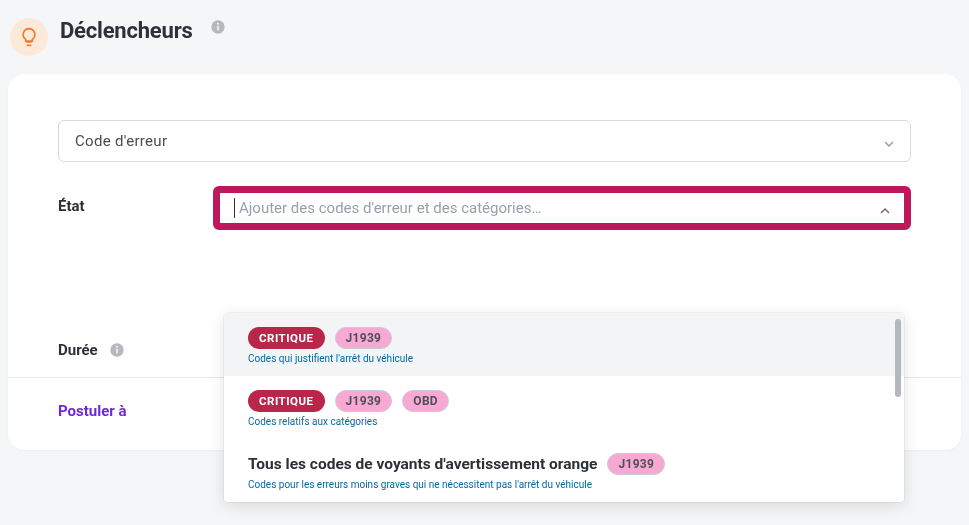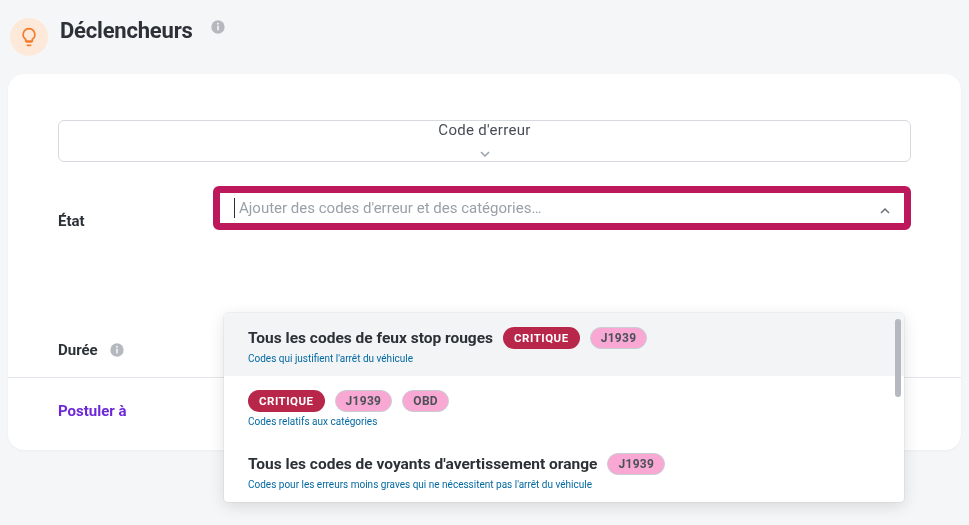--- a/index.html
+++ b/index.html
@@ -62,33 +62,32 @@
       border: 1px solid #d6d9de;
       border-radius: 6px;
       height: 42px;
       display: flex;
       align-items: center;
       justify-content: space-between;
       padding: 0 16px;
       margin-bottom: 24px;
       cursor: pointer;
       background: #fff;
-      flex-direction: column;
     }
     .select-wide-text {
       font-size: 15px;
       color: #484d55;
       letter-spacing: 0.3px;
     }
     .caret-down {
       color: #9aa0a8;
     }
     .field-row {
       display: flex;
-      align-items: flex-end;
+      align-items: flex-start;
       gap: 20px;
       margin-bottom: 18px;
     }
     .field-label {
       width: 135px;
       flex-shrink: 0;
       font-size: 15px;
       font-weight: 700;
       color: #2c3138;
       padding-top: 11px;
@@ -276,21 +275,20 @@
       <div class="postuler-row">
         <div class="postuler-label">Postuler à</div>
       </div>
     </div>
 
     <div class="dropdown-panel">
       <div class="dropdown-scroll">
 
         <div class="dropdown-item active">
           <div class="dropdown-item-header">
-            <span class="dropdown-item-title">Tous les codes de feux stop rouges</span>
             <span class="badge-critical">CRITIQUE</span>
             <span class="badge-outline">J1939</span>
           </div>
           <div class="dropdown-item-desc">Codes qui justifient l'arrêt du véhicule</div>
         </div>
 
         <div class="dropdown-item">
           <div class="dropdown-item-header">
             <span class="badge-critical">CRITIQUE</span>
             <span class="badge-outline">J1939</span>

